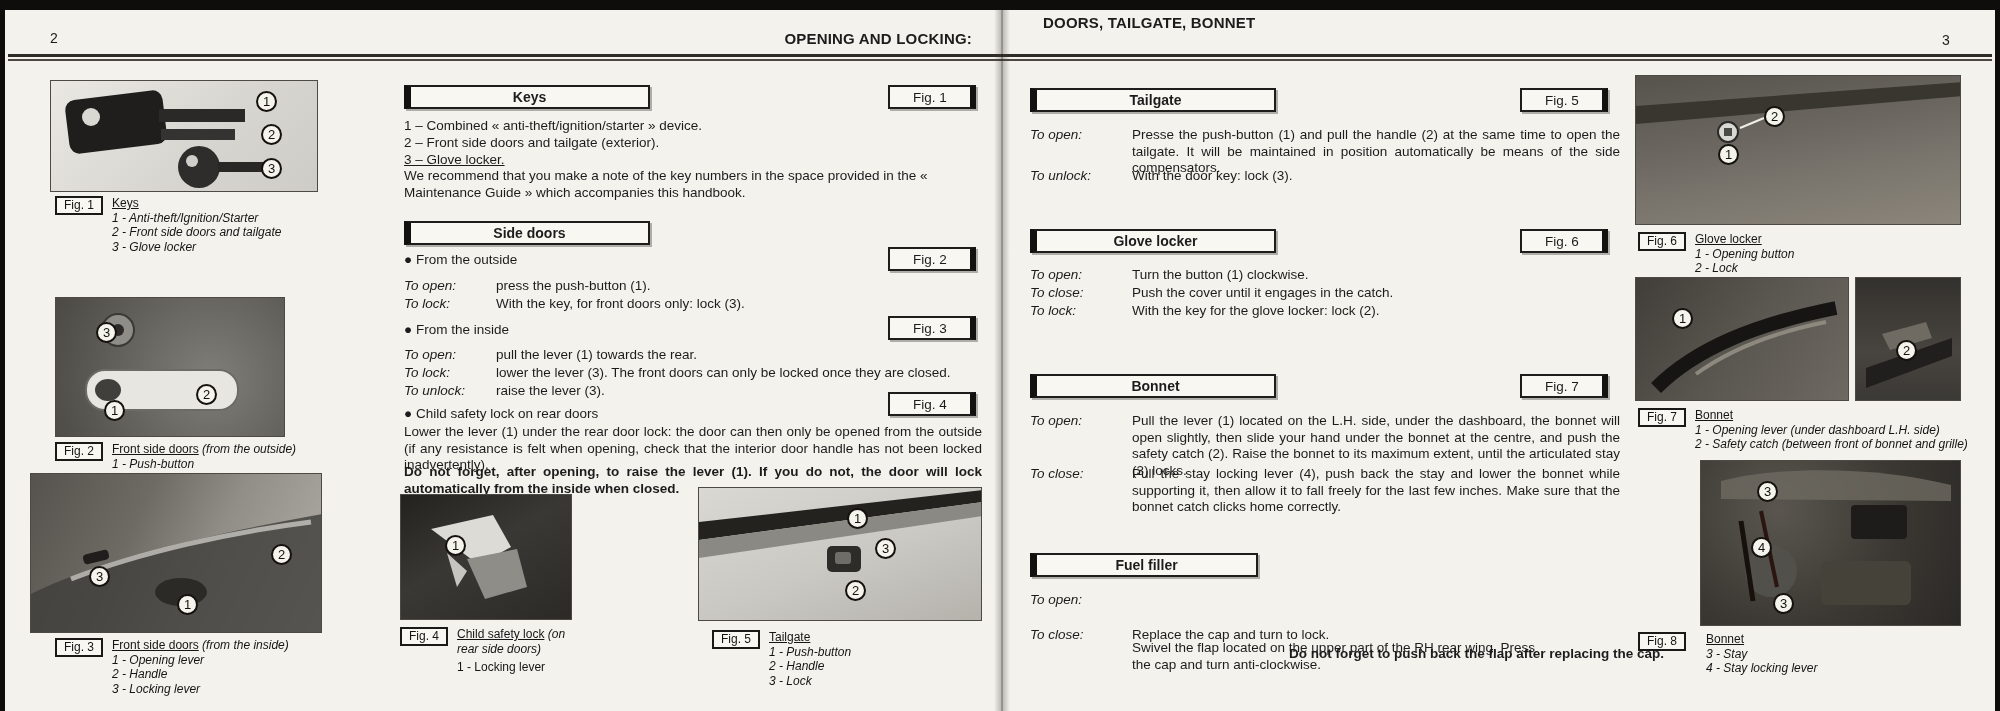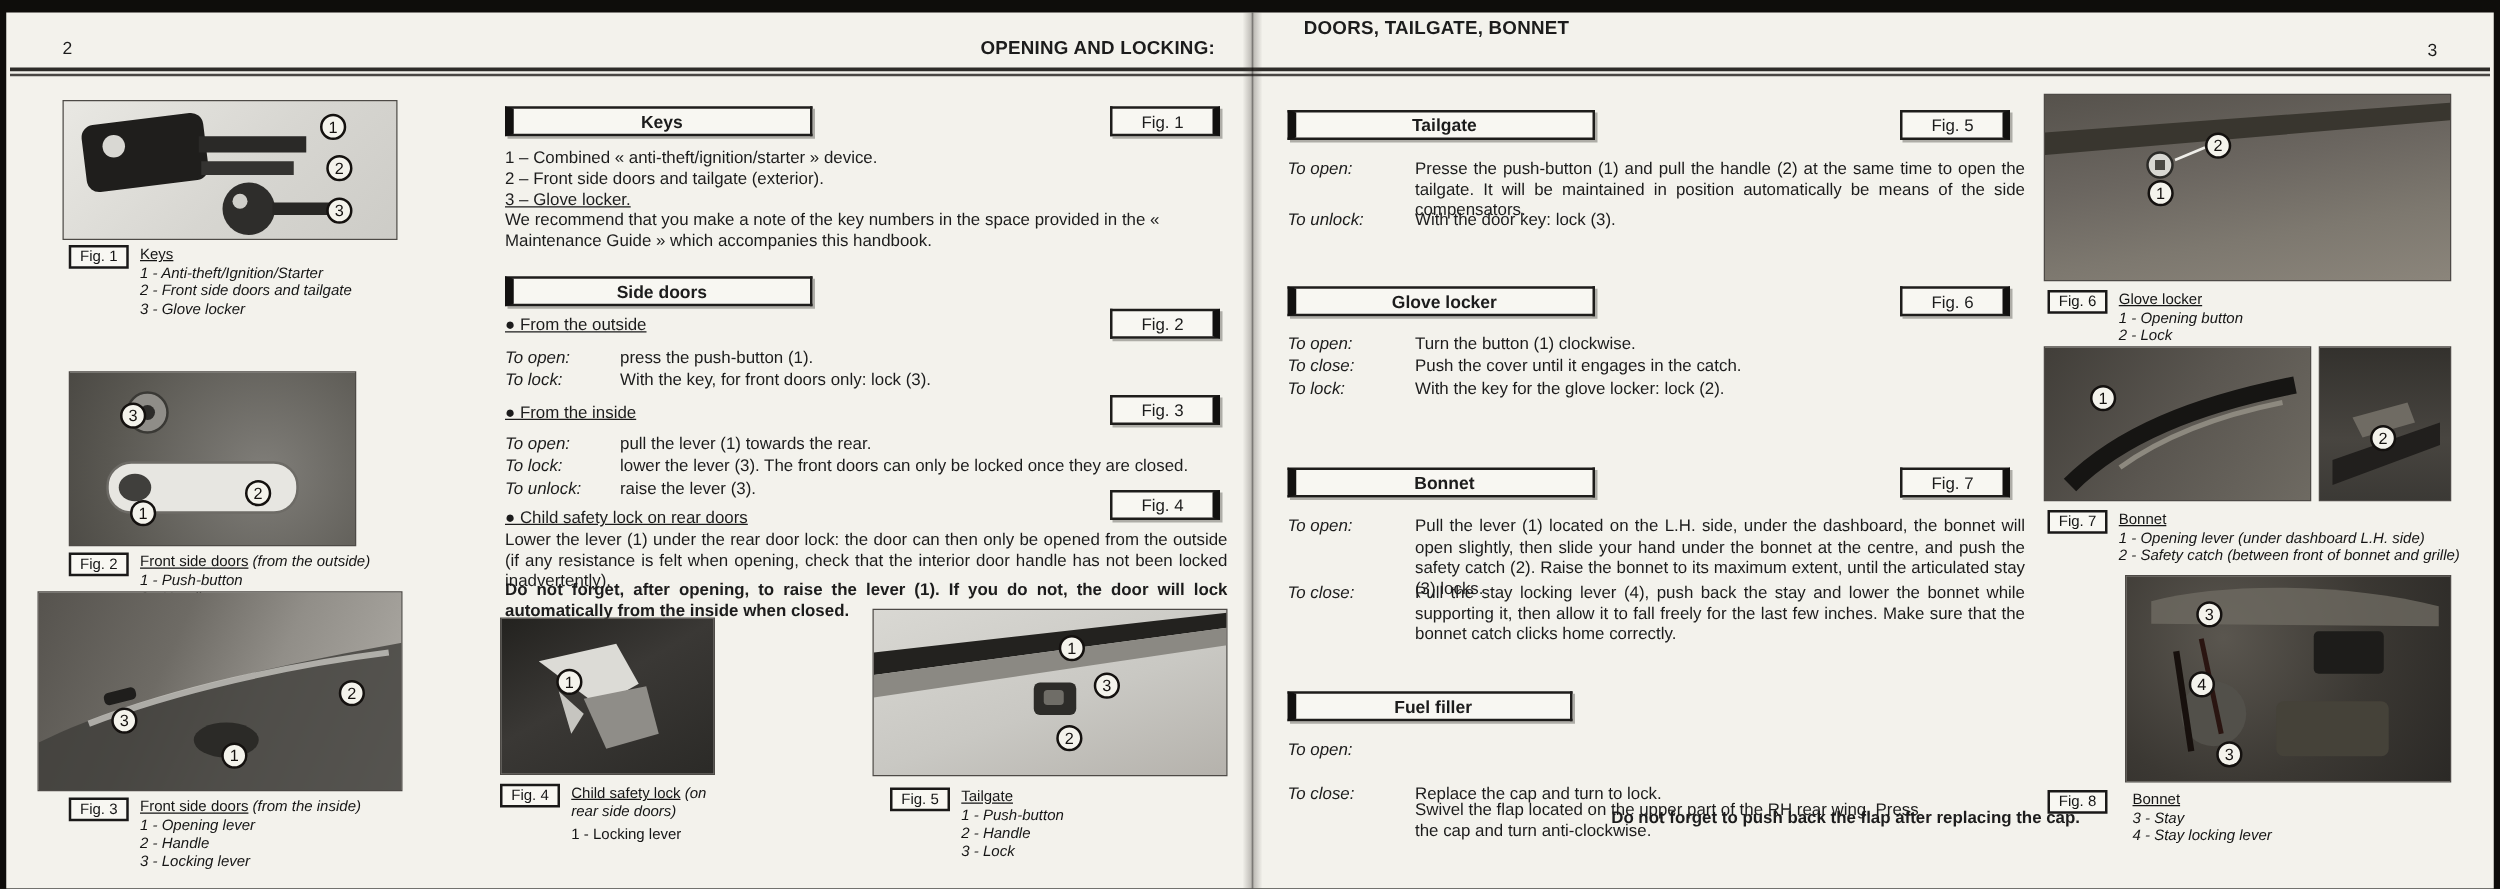--- a/index.html
+++ b/index.html
@@ -18,21 +18,21 @@
   .secbox { position:absolute; height:24px; background:#f8f7f2; border:2px solid #1e1d1b; border-left:7px solid #121110;
             box-shadow:2px 2px 0 rgba(90,88,84,.45); display:flex; align-items:center; justify-content:center;
             font-weight:bold; font-size:14px; }
   .figref { position:absolute; width:88px; height:24px; background:#f8f7f2; border:2px solid #1e1d1b; border-right:6px solid #121110;
             box-shadow:2px 2px 0 rgba(90,88,84,.45); display:flex; align-items:center; justify-content:center; font-size:13.5px; }
 
   .list-line { position:absolute; font-size:13.5px; line-height:17px; }
   .para { position:absolute; font-size:13.5px; line-height:16.5px; }
   .just { text-align:justify; }
   .boldpara { position:absolute; font-size:13.5px; line-height:17px; font-weight:bold; text-align:justify; }
-  .bullet-head { position:absolute; font-size:13.5px;text-decoration:underline; }
+  .bullet-head { position:absolute; font-size:13.5px; }
 
   .trow { position:absolute; display:flex; font-size:13.5px; line-height:16.5px; }
   .trow .lab { flex:none; font-style:italic; }
   .lp .lab { width:92px; }
   .rp .lab { width:102px; }
   .trow .txt { text-align:justify; }
 
   .photo { position:absolute; border:1px solid #4d4a46; overflow:hidden; }
   .mk { position:absolute; width:21px; height:21px; border-radius:50%; background:#f4f3ec; border:2px solid #14110f;
         color:#14110f; font-size:13px; line-height:17px; text-align:center; }

